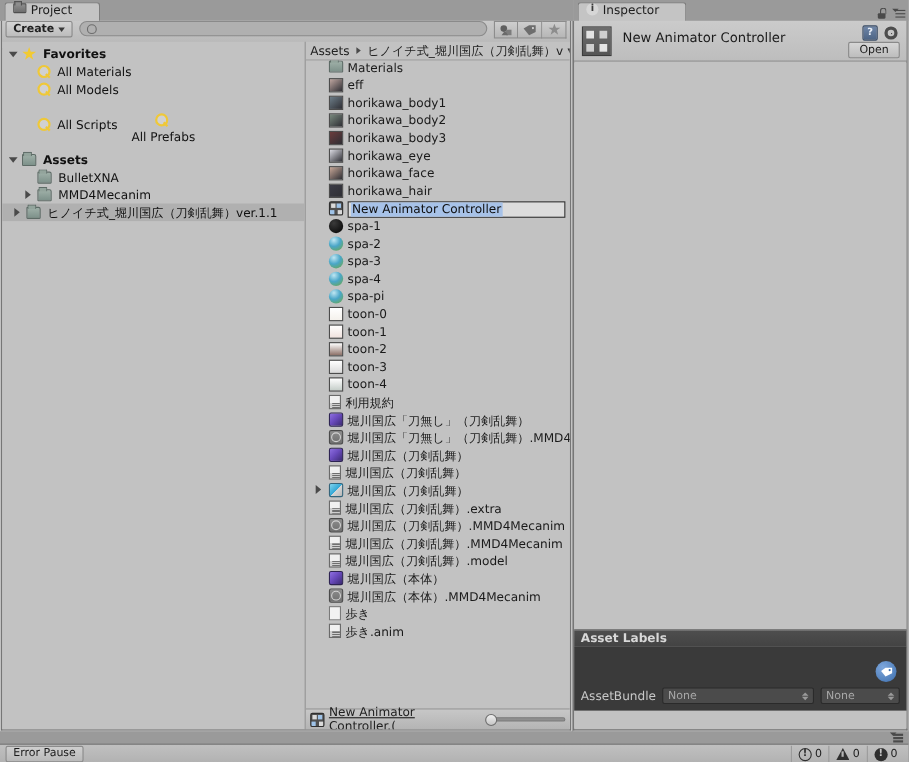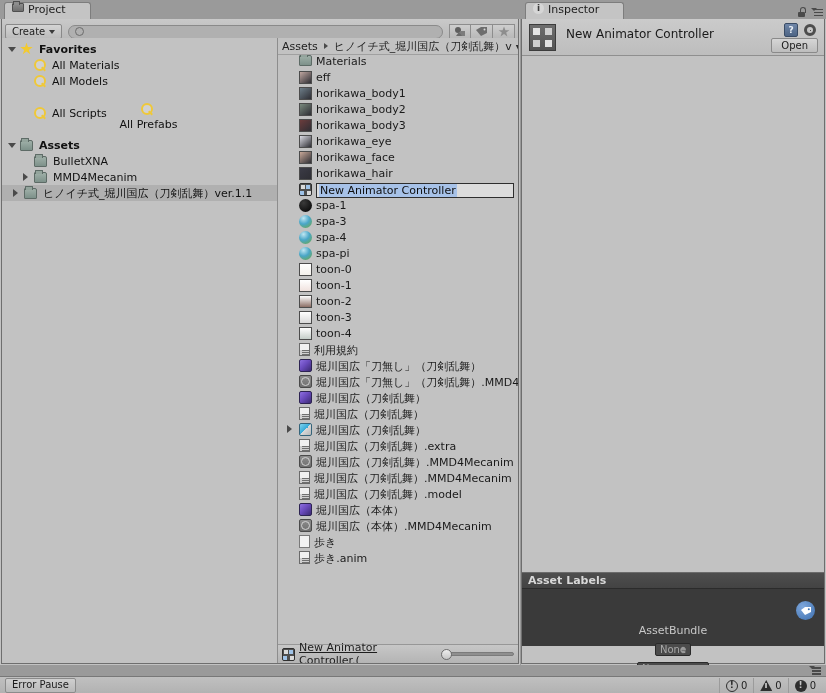--- a/index.html
+++ b/index.html
@@ -36,21 +36,21 @@
 
   
   #project { left: 0; top: 0; width: 520px; height: 665px; }
   #project-body {
     position: absolute; left: 1px; top: 19px; right: 1px; bottom: 1px;
     background: #c2c2c2; border: 1px solid #6e6e6e; border-top: none;
   }
   #project-toolbar {
     height: 26px; background: linear-gradient(#c9c9c9,#b5b5b5);
     border-bottom: 1px solid #8d8d8d;
-    display: flex; align-items: center; padding: 0 3px; gap: 4px;
+    display: flex; padding: 0 3px; gap: 4px; font-weight: bold;
   }
   .tb-btn {
     height: 15px; padding: 0 6px 0 6px;
     background: linear-gradient(#d4d4d4,#bcbcbc);
     border: 1px solid #898989; border-radius: 2px;
     display: flex; align-items: center; gap: 4px;
     font-size: 10px; color: #202020; line-height: 13px;
   }
   .caret-down {
     width: 0; height: 0; border-left: 3px solid transparent;
@@ -157,21 +157,21 @@
     font-size: 11px; font-weight: bold; color: #d8d8d8;
   }
   #al-body { height: 57px; background: #3a3a3a; position: relative; }
   .tag-icon {
     position: absolute; right: 9px; top: 12px; width: 19px; height: 19px;
     border-radius: 50%; background: radial-gradient(circle at 35% 30%, #7ea7dc, #3d6fae);
     display: flex; align-items: center; justify-content: center;
   }
   #al-bundle-row {
     position: absolute; left: 0; right: 0; bottom: 5px; height: 17px;
-    display: flex; align-items: center; padding: 0 6px; gap: 6px; flex-direction: column;
+    display: flex; align-items: center; padding: 0 6px; gap: 6px;
   }
   .al-label { font-size: 11px; color: #c8c8c8; }
   .dropdown {
     height: 15px; background: #4b4b4b; border: 1px solid #2a2a2a;
     border-radius: 2px; display: flex; align-items: center;
     padding: 0 4px; font-size: 10px; color: #a8a8a8; position: relative;
   }
   .dd-arrows {
     position: absolute; right: 4px; top: 50%; transform: translateY(-50%);
     display: flex; flex-direction: column; gap: 1px;
@@ -525,20 +525,25 @@
                 <span class="tw"></span>
                 <span class="ico anim-ctrl"></span>
                 <span class="rename-box">
                   <span class="rename-sel">New Animator Controller</span>
                 </span>
               </div>
               <div class="list-row">
                 <span class="tw"></span>
                 <span class="ico sphere" style="background: radial-gradient(circle at 35% 30%, rgb(58, 58, 58), rgb(0, 0, 0));"></span>
                 <span class="lbl">spa-1</span>
+              </div>
+              <div class="list-row">
+                <span class="tw"></span>
+                <span class="ico sphere" style="background: radial-gradient(circle at 35% 25%, rgb(191, 230, 242) 0%, rgb(74, 166, 200) 45%, rgb(111, 168, 60) 100%);"></span>
+                <span class="lbl">spa-2</span>
               </div>
               <div class="list-row">
                 <span class="tw"></span>
                 <span class="ico sphere" style="background: radial-gradient(circle at 35% 25%, rgb(191, 230, 242) 0%, rgb(74, 166, 200) 45%, rgb(111, 168, 60) 100%);"></span>
                 <span class="lbl">spa-3</span>
               </div>
               <div class="list-row">
                 <span class="tw"></span>
                 <span class="ico sphere" style="background: radial-gradient(circle at 35% 25%, rgb(191, 230, 242) 0%, rgb(74, 166, 200) 45%, rgb(111, 168, 60) 100%);"></span>
                 <span class="lbl">spa-4</span>

